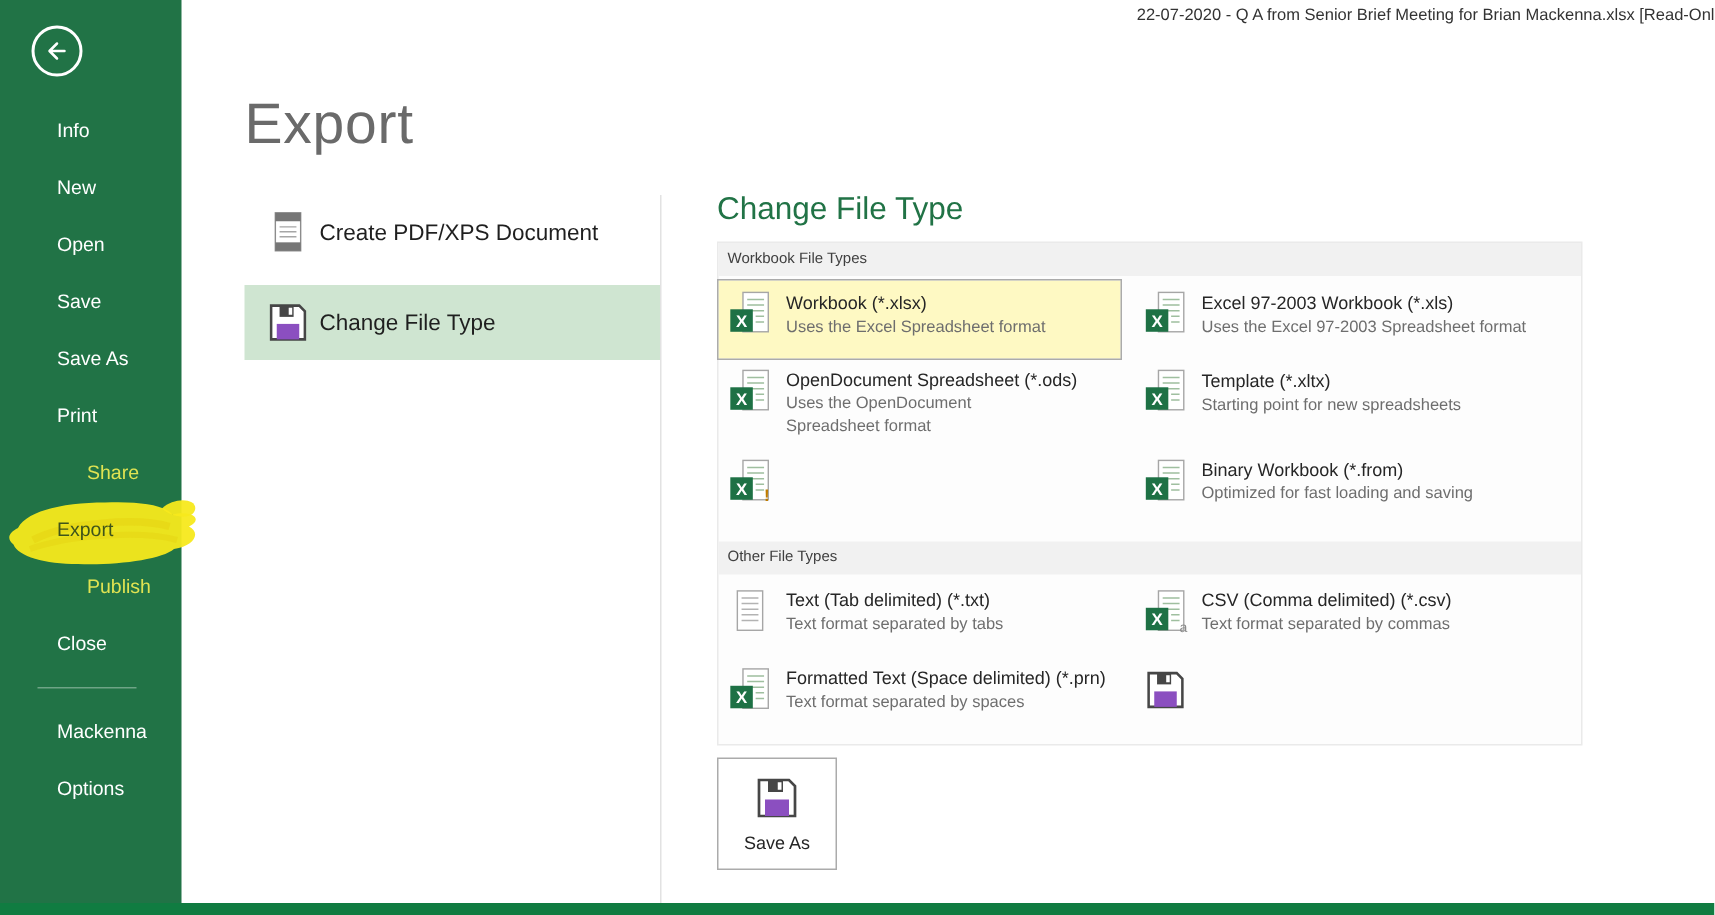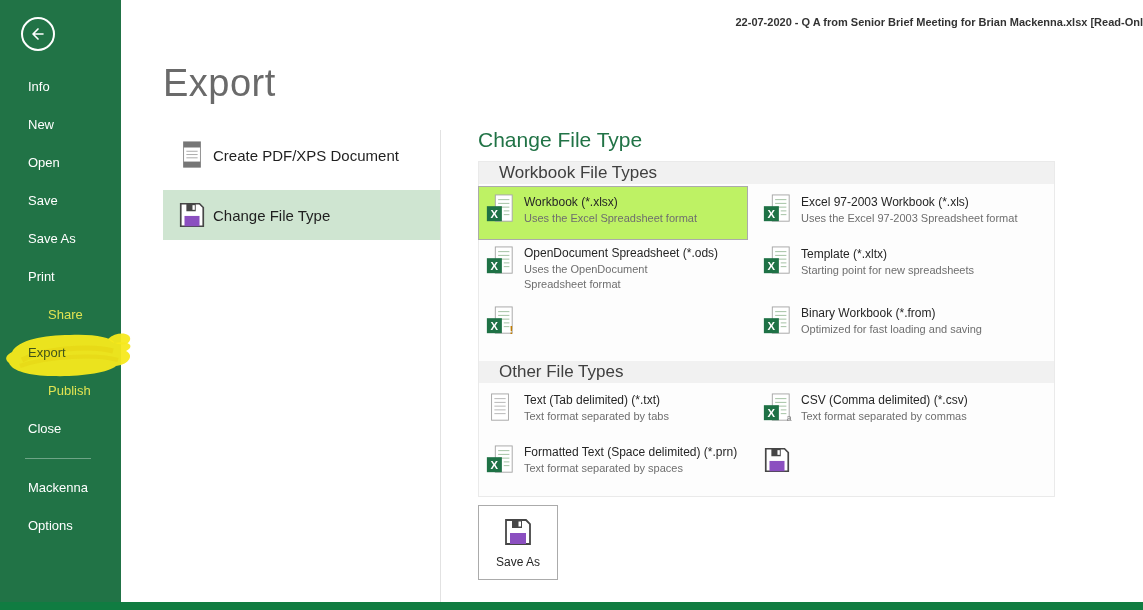--- a/index.html
+++ b/index.html
@@ -4,40 +4,39 @@
 <style>
   * { margin:0; padding:0; box-sizing:border-box; }
   html,body { width:1143px; height:610px; }
   body {
     position:relative; overflow:hidden; background:#ffffff;
     font-family:"Liberation Sans", sans-serif; color:#262626;
   }
 
   
   .titlebar-text {
-    position:absolute; top:16px; right:0px; font-size:11px; color:#333;
+    position:absolute; top:4px; right:0px; font-size:11px; color:#333;
     white-space:nowrap;
-    font-weight:bold;
   }
 
   
   .sidebar {
     position:absolute; left:0; top:0; width:121px; height:602px;
     background:#217346;
   }
   .back-btn {
     position:absolute; left:21px; top:17px; width:34px; height:34px;
     border:2px solid #fff; border-radius:50%;
     display:flex; align-items:center; justify-content:center; cursor:pointer;
     z-index:3;
   }
   .back-btn svg { width:20px; height:20px; }
   .menu { position:absolute; left:0; top:68px; width:121px; z-index:2; }
   .menu-item {
-    height:38px; line-height:38px; padding-left:28px; font-size:13px;
+    height:38px; line-height:38px; padding-left:38px; font-size:13px;
     color:#ffffff; cursor:pointer; white-space:nowrap;
   }
   .menu-item.tinted { color:#e0e352;margin-left:20px; }
   .menu-item.hl-text { color:#3f541a; }
   .menu-divider {
     border-top:1px solid rgba(255,255,255,0.35);
     width:66px; margin:10px 0 10px 25px;
   }
   .hl {
     position:absolute; left:0; top:330px; width:138px; height:52px; z-index:1;
@@ -67,32 +66,32 @@
   .vdivider {
     position:absolute; left:440px; top:130px; width:1px; height:472px;
     background:#e2e2e2;
   }
 
   
   .panel { position:absolute; left:478px; top:128px; width:577px; }
   .panel-title { font-size:21px; color:#217346; margin-bottom:9px; }
   .ft-group { background:#fdfdfd; border:1px solid #eaeaea; padding-bottom:4px; }
   .sec-header {
-    background:#f1f1f1; height:22px; line-height:22px; padding-left:20px;
-    font-size:17px; color:#404040;
+    background:#f1f1f1; height:22px; line-height:22px; padding-left:6px;
+    font-size:10px; color:#404040;
   }
   .sec-header.sec2 { margin-top:8px; }
   .grid {
     display:grid; grid-template-columns:277px 1fr; padding:3px 0 2px 0;
   }
   .ft-item {
     display:flex; gap:9px; align-items:flex-start; padding:7px 6px;
     min-height:52px; margin-right:9px; cursor:pointer;
   }
-  .ft-item.selected { background:#bef264; outline:1px solid #ababab; }
+  .ft-item.selected { background:#fef9c3; outline:1px solid #ababab; }
   .ft-item svg.fticon { width:30px; height:30px; flex-shrink:0; }
   .fttext { display:flex; flex-direction:column; justify-content:center; min-height:32px; }
   .ftt { font-size:12px; color:#262626; margin-bottom:2px; white-space:nowrap; }
   .ftd { font-size:11px; color:#6e6e6e; line-height:1.35; max-width:240px; }
   .ftd.wrap { max-width:180px; }
 
   .saveas-btn {
     position:absolute; left:478px; top:505px; width:80px; height:75px;
     border:1px solid #ababab; background:#fff;
     display:flex; flex-direction:column; align-items:center; justify-content:center;

